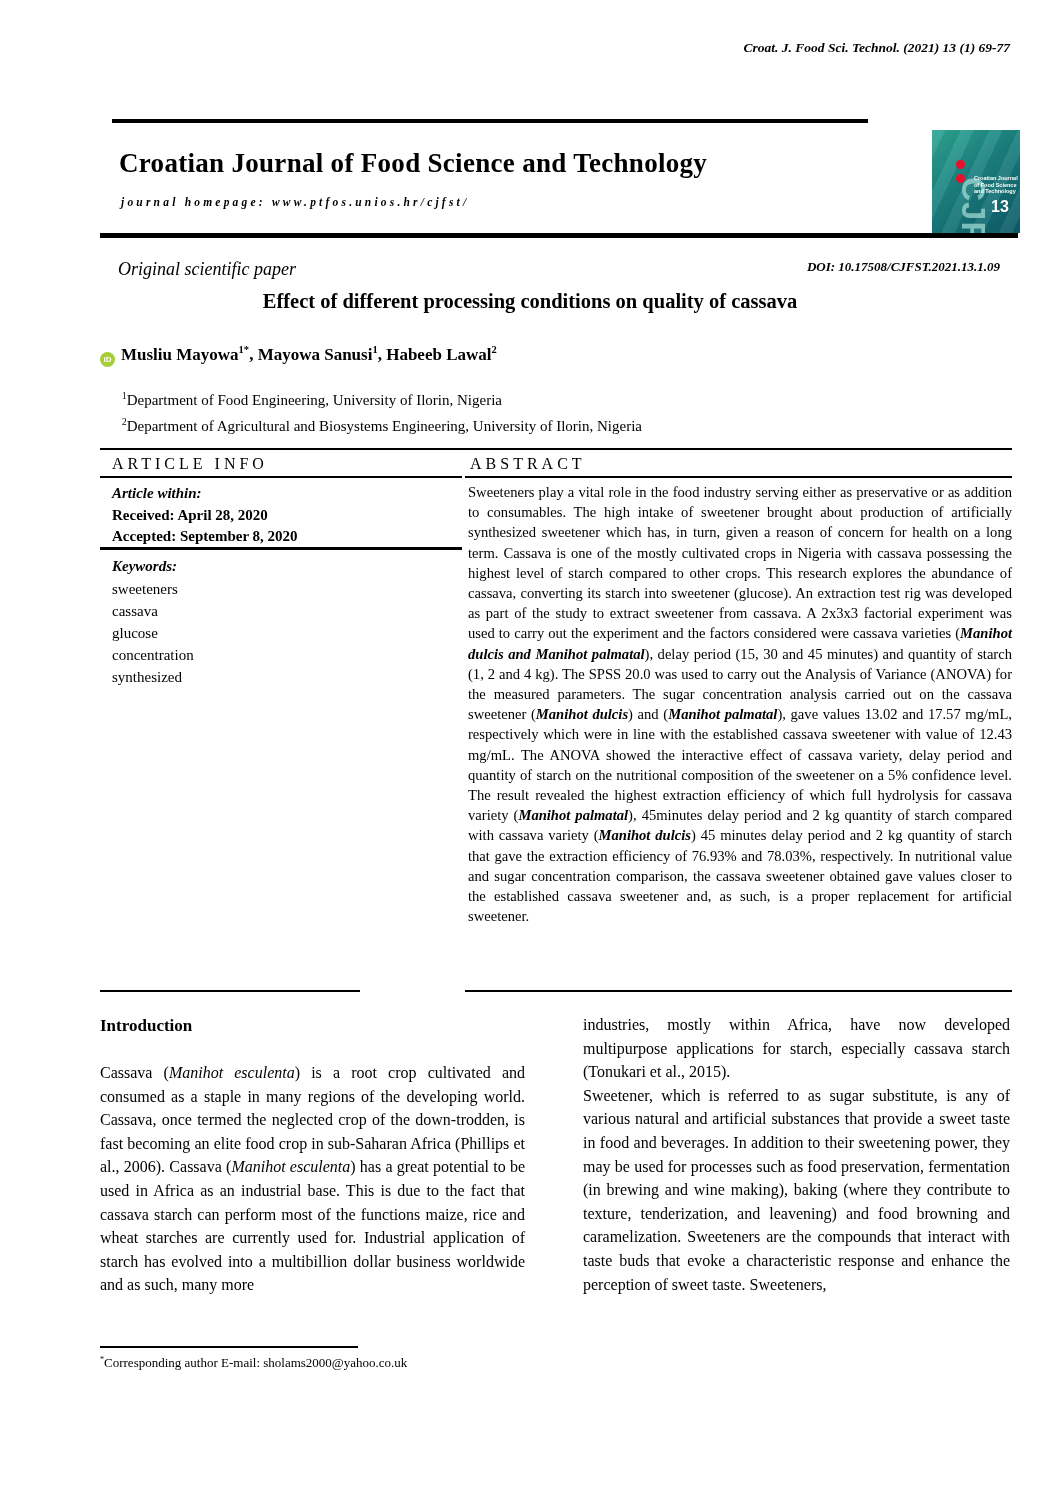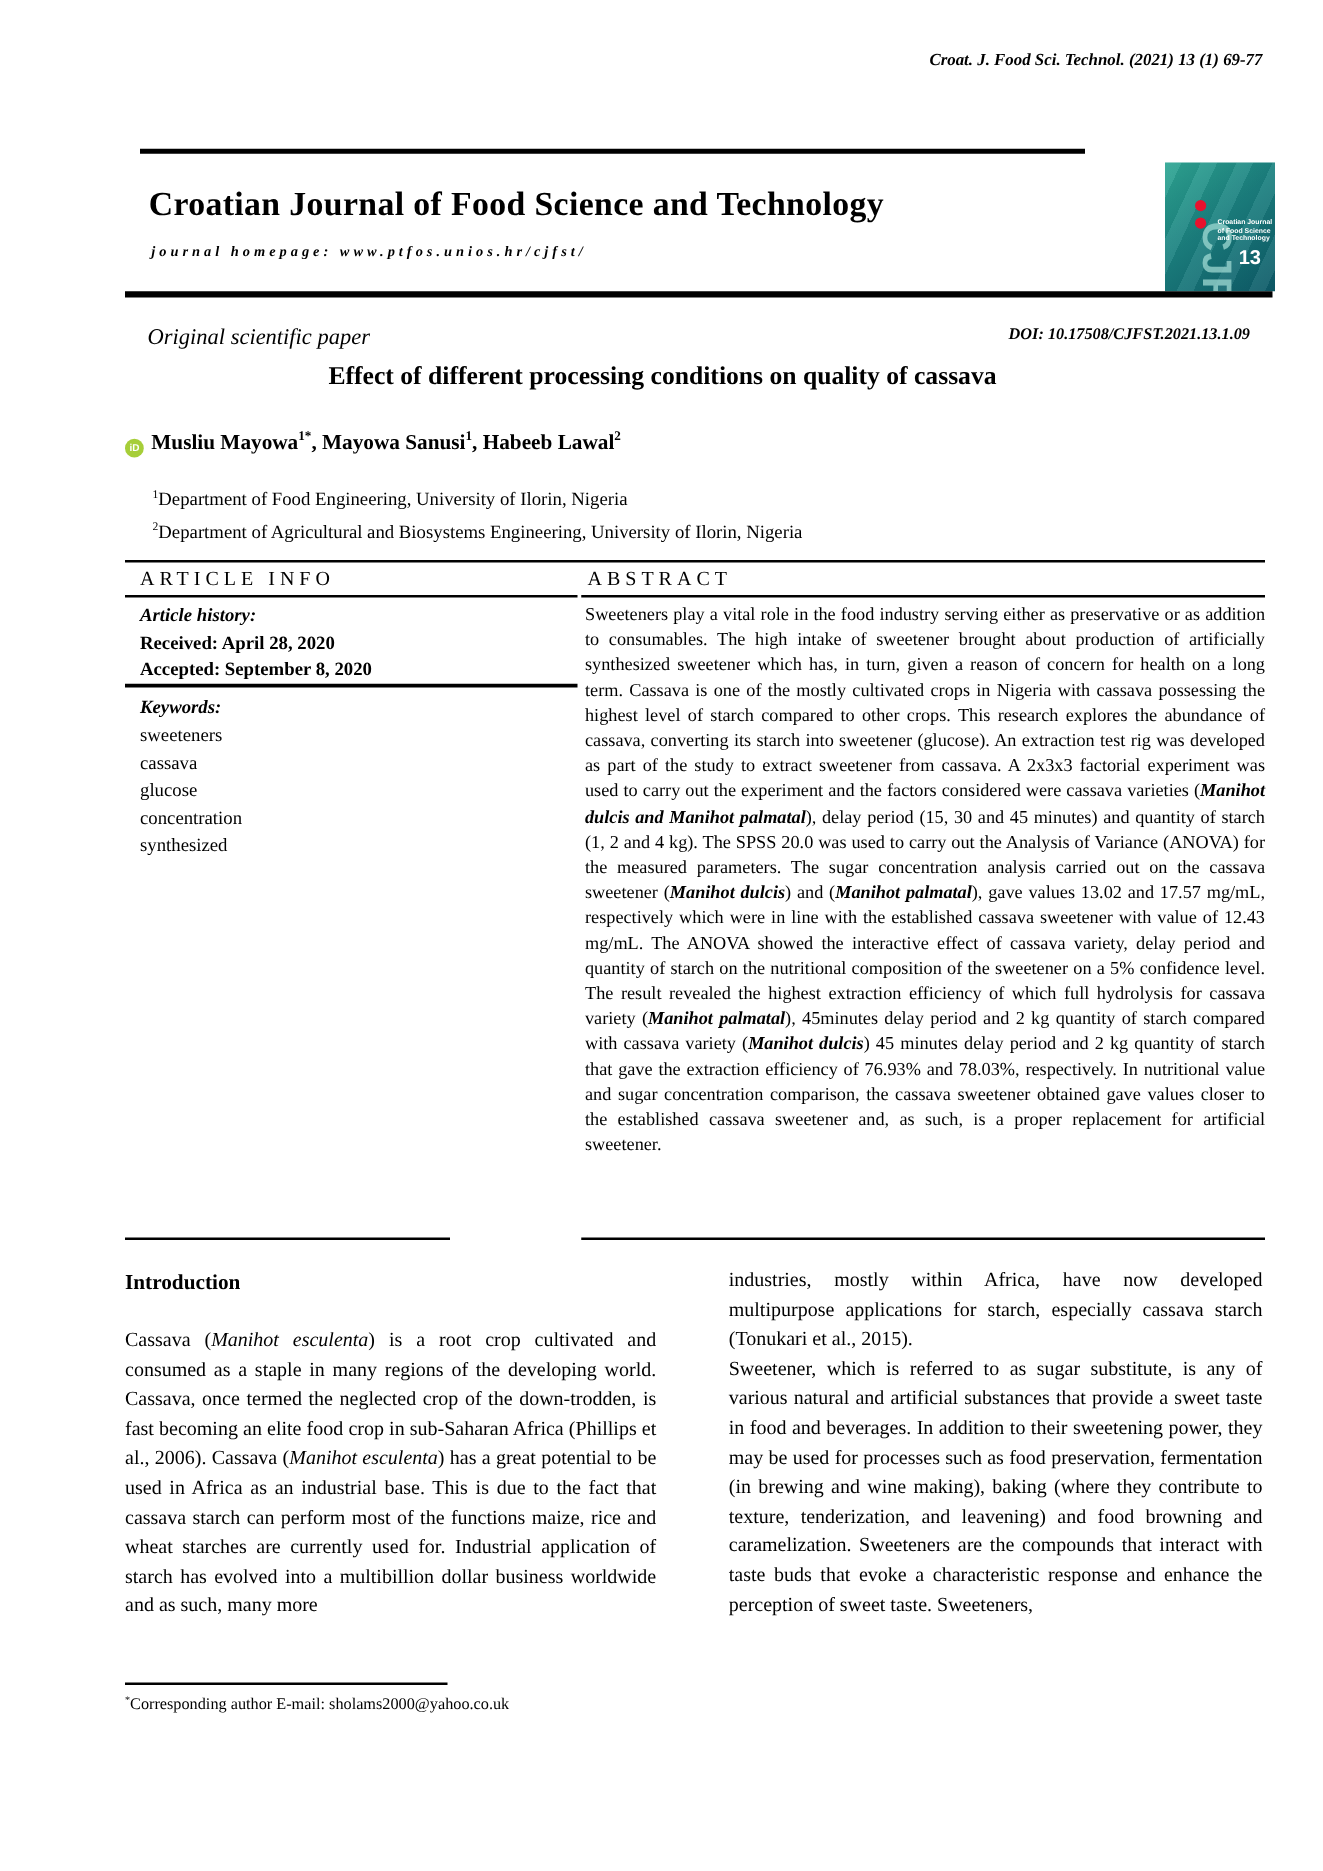--- a/index.html
+++ b/index.html
@@ -107,21 +107,21 @@
     <div><sup>2</sup><span>Department of Agricultural and Biosystems Engineering, University of Ilorin, Nigeria</span></div>
   </div>
 
   <div class="rule r-blocktop"></div>
   <div class="ai-head">ARTICLE INFO</div>
   <div class="ab-head">ABSTRACT</div>
   <div class="rule r-aihead"></div>
   <div class="rule r-abhead"></div>
 
   <div class="ai-col">
-    <div class="bi">Article history:</div>
+    <div class="bi">Article within:</div>
     <div class="b">Received: April 28, 2020</div>
     <div class="b">Accepted: September 8, 2020</div>
   </div>
   <div class="rule r-aimid"></div>
 
   <div class="ai-col" style="top:556px;">
     <div class="bi">Keywords:</div>
     <div class="kw">sweeteners</div>
     <div class="kw">cassava</div>
     <div class="kw">glucose</div>

